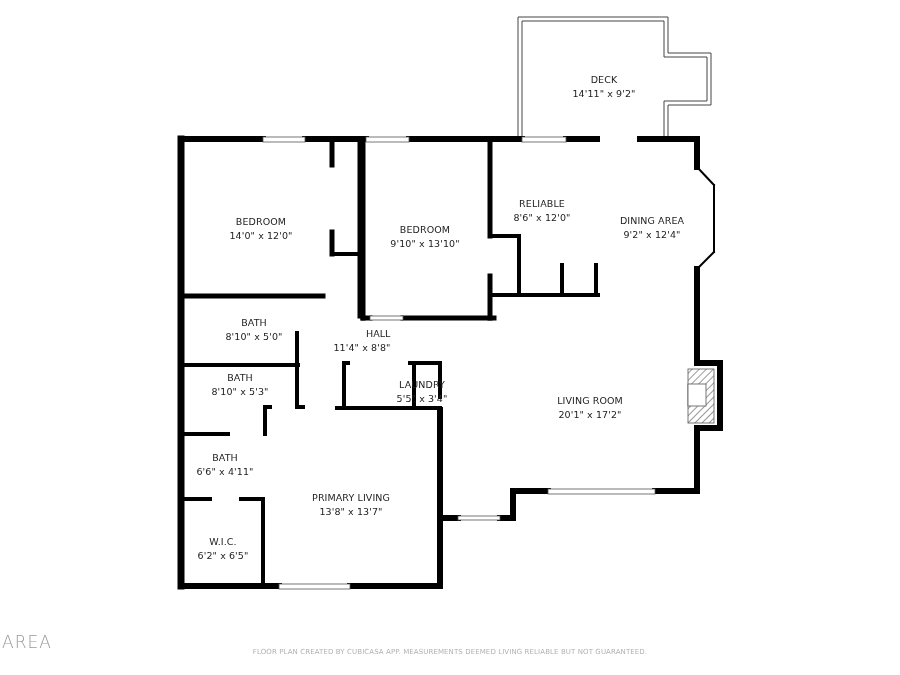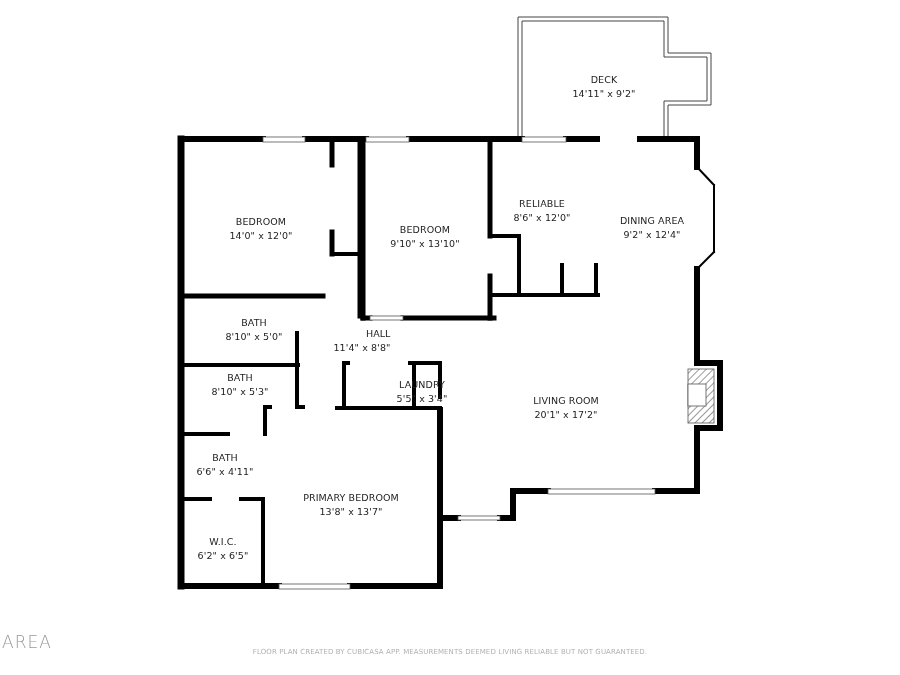--- a/index.html
+++ b/index.html
@@ -142,30 +142,30 @@
   <span class="dims">11'4" x 8'8"</span>
 </div>
 <div class="room-label" style="left:240px;top:385px;">
   <span class="name">BATH</span>
   <span class="dims">8'10" x 5'3"</span>
 </div>
 <div class="room-label" style="left:381px;top:392px;margin-left:41px;">
   <span class="name">LAUNDRY</span>
   <span class="dims">5'5" x 3'4"</span>
 </div>
-<div class="room-label" style="left:566px;top:408px;">
+<div class="room-label" style="left:590px;top:408px;">
   <span class="name">LIVING ROOM</span>
   <span class="dims">20'1" x 17'2"</span>
 </div>
 <div class="room-label" style="left:225px;top:465px;">
   <span class="name">BATH</span>
   <span class="dims">6'6" x 4'11"</span>
 </div>
 <div class="room-label" style="left:351px;top:505px;">
-  <span class="name">PRIMARY BEDROOM</span>
+  <span class="name">PRIMARY LIVING</span>
   <span class="dims">13'8" x 13'7"</span>
 </div>
 <div class="room-label" style="left:223px;top:549px;">
   <span class="name">W.I.C.</span>
   <span class="dims">6'2" x 6'5"</span>
 </div>
 
 <div class="logo">AREA</div>
 <div class="footer-note">FLOOR PLAN CREATED BY CUBICASA APP. MEASUREMENTS DEEMED LIVING RELIABLE BUT NOT GUARANTEED.</div>
 

